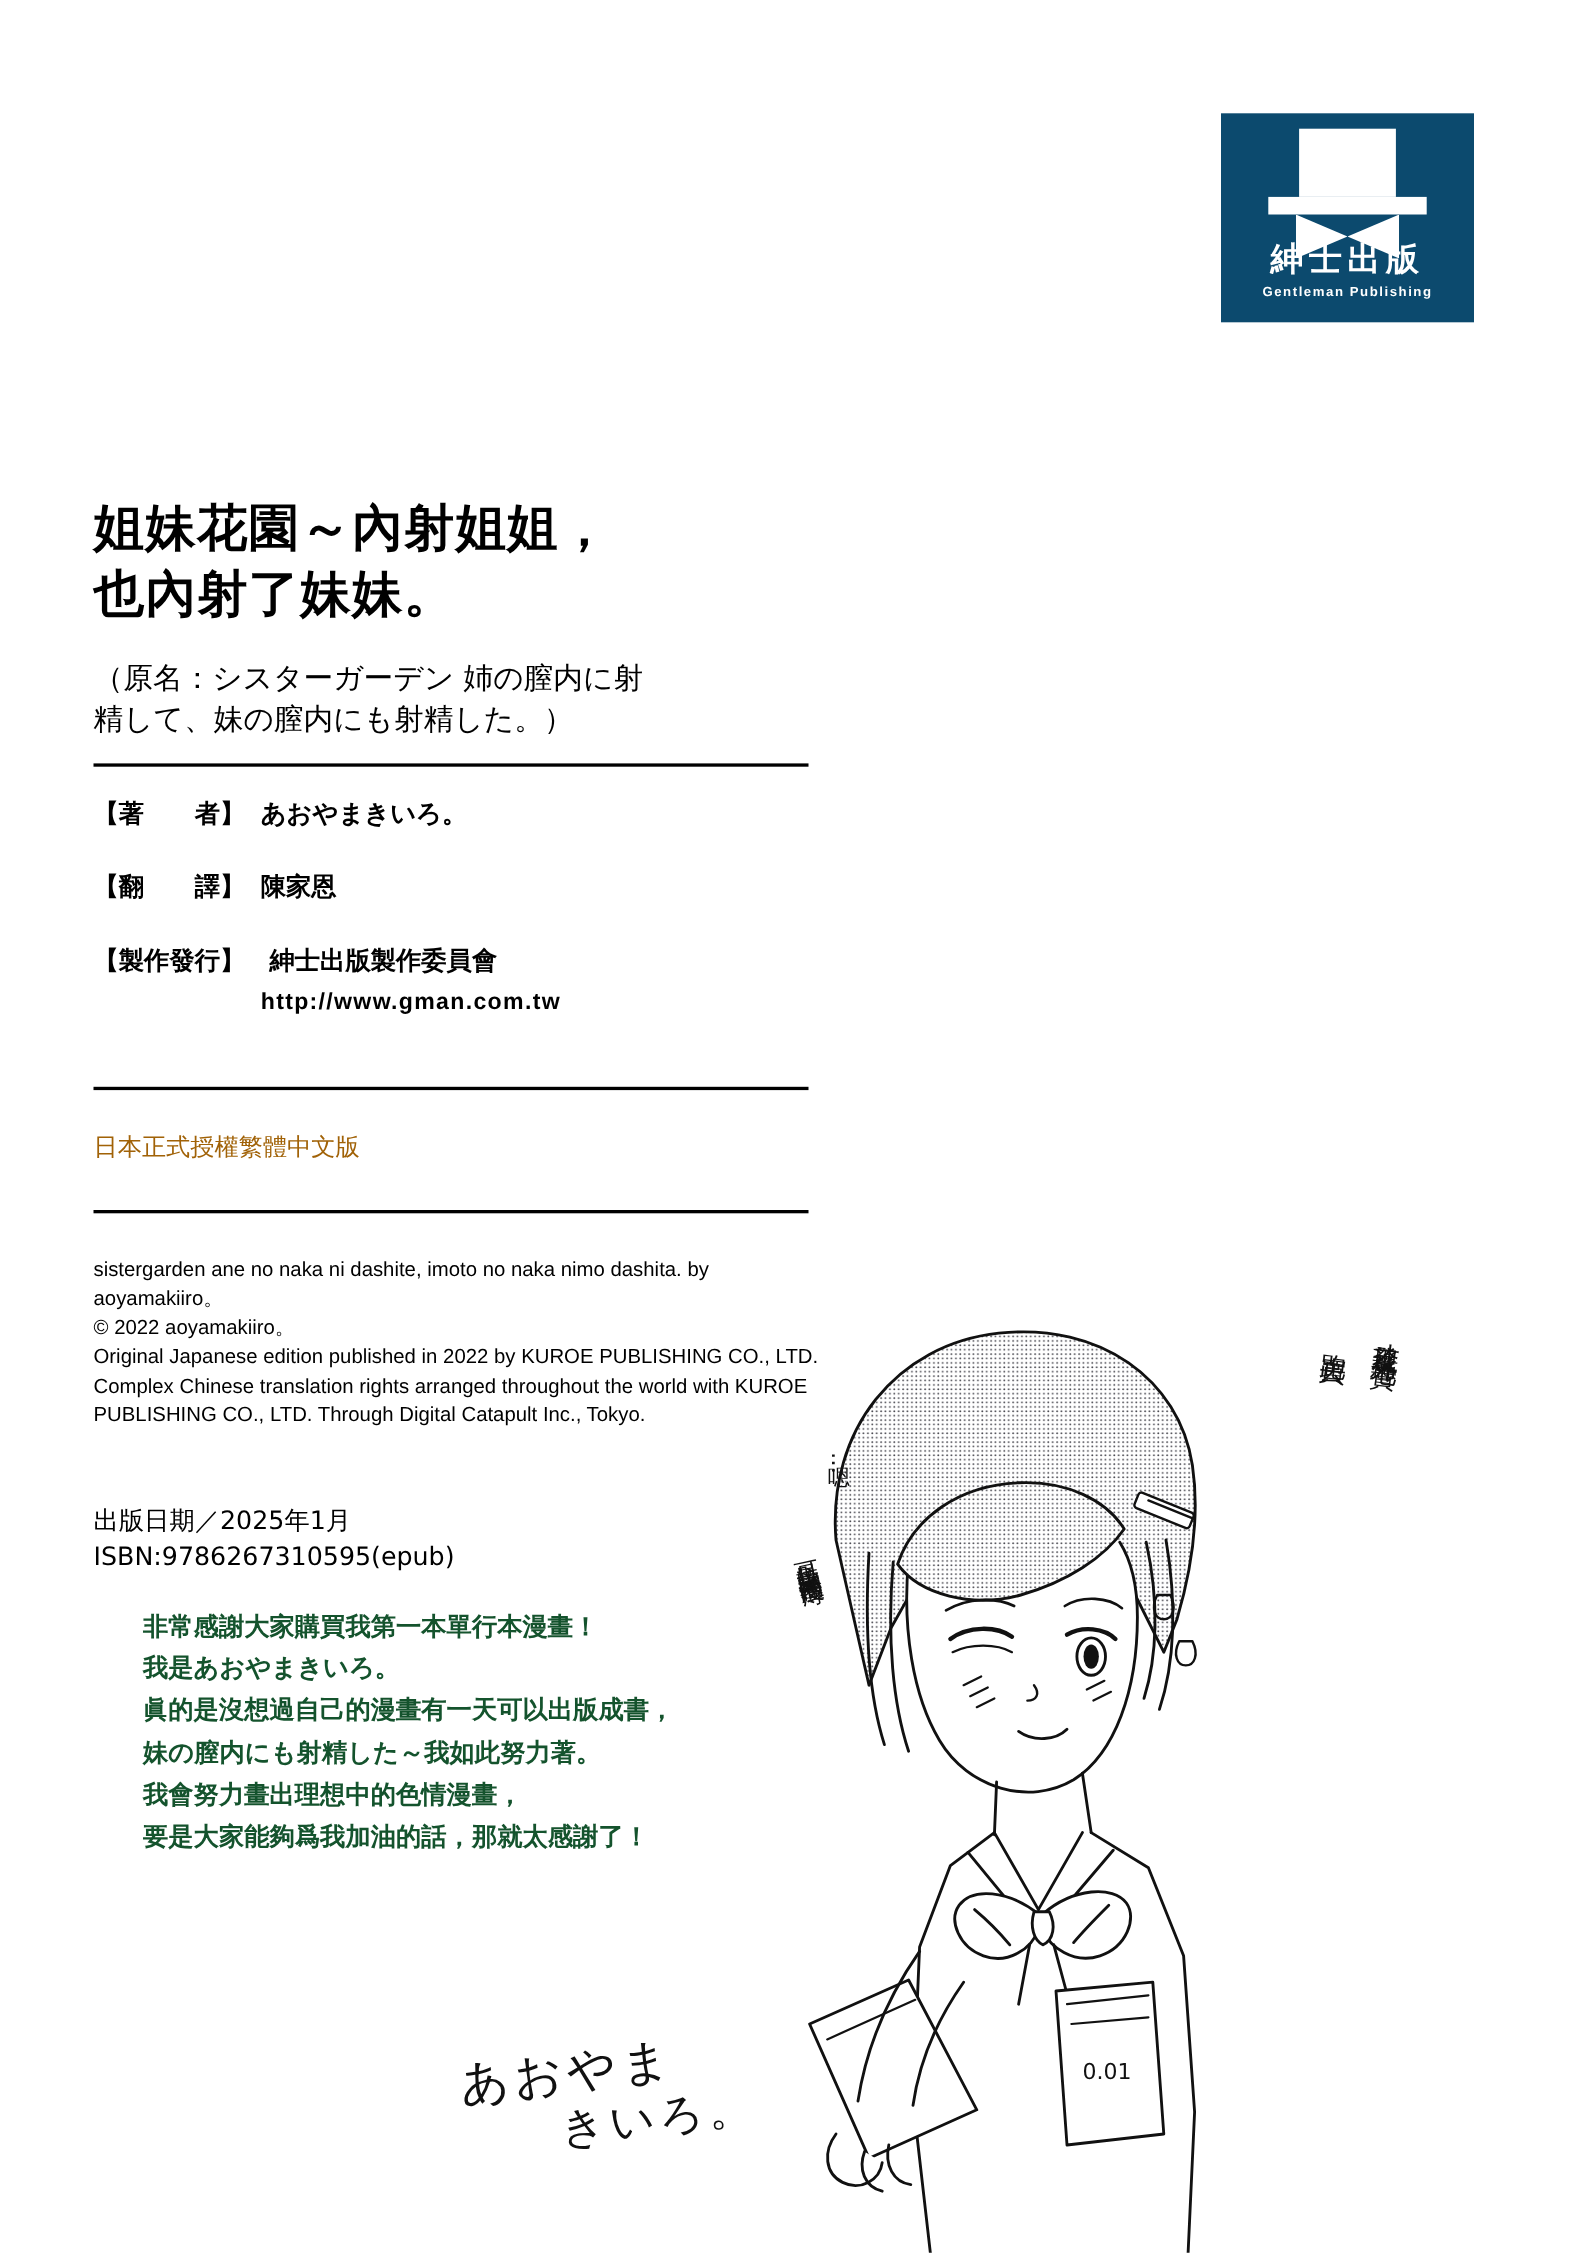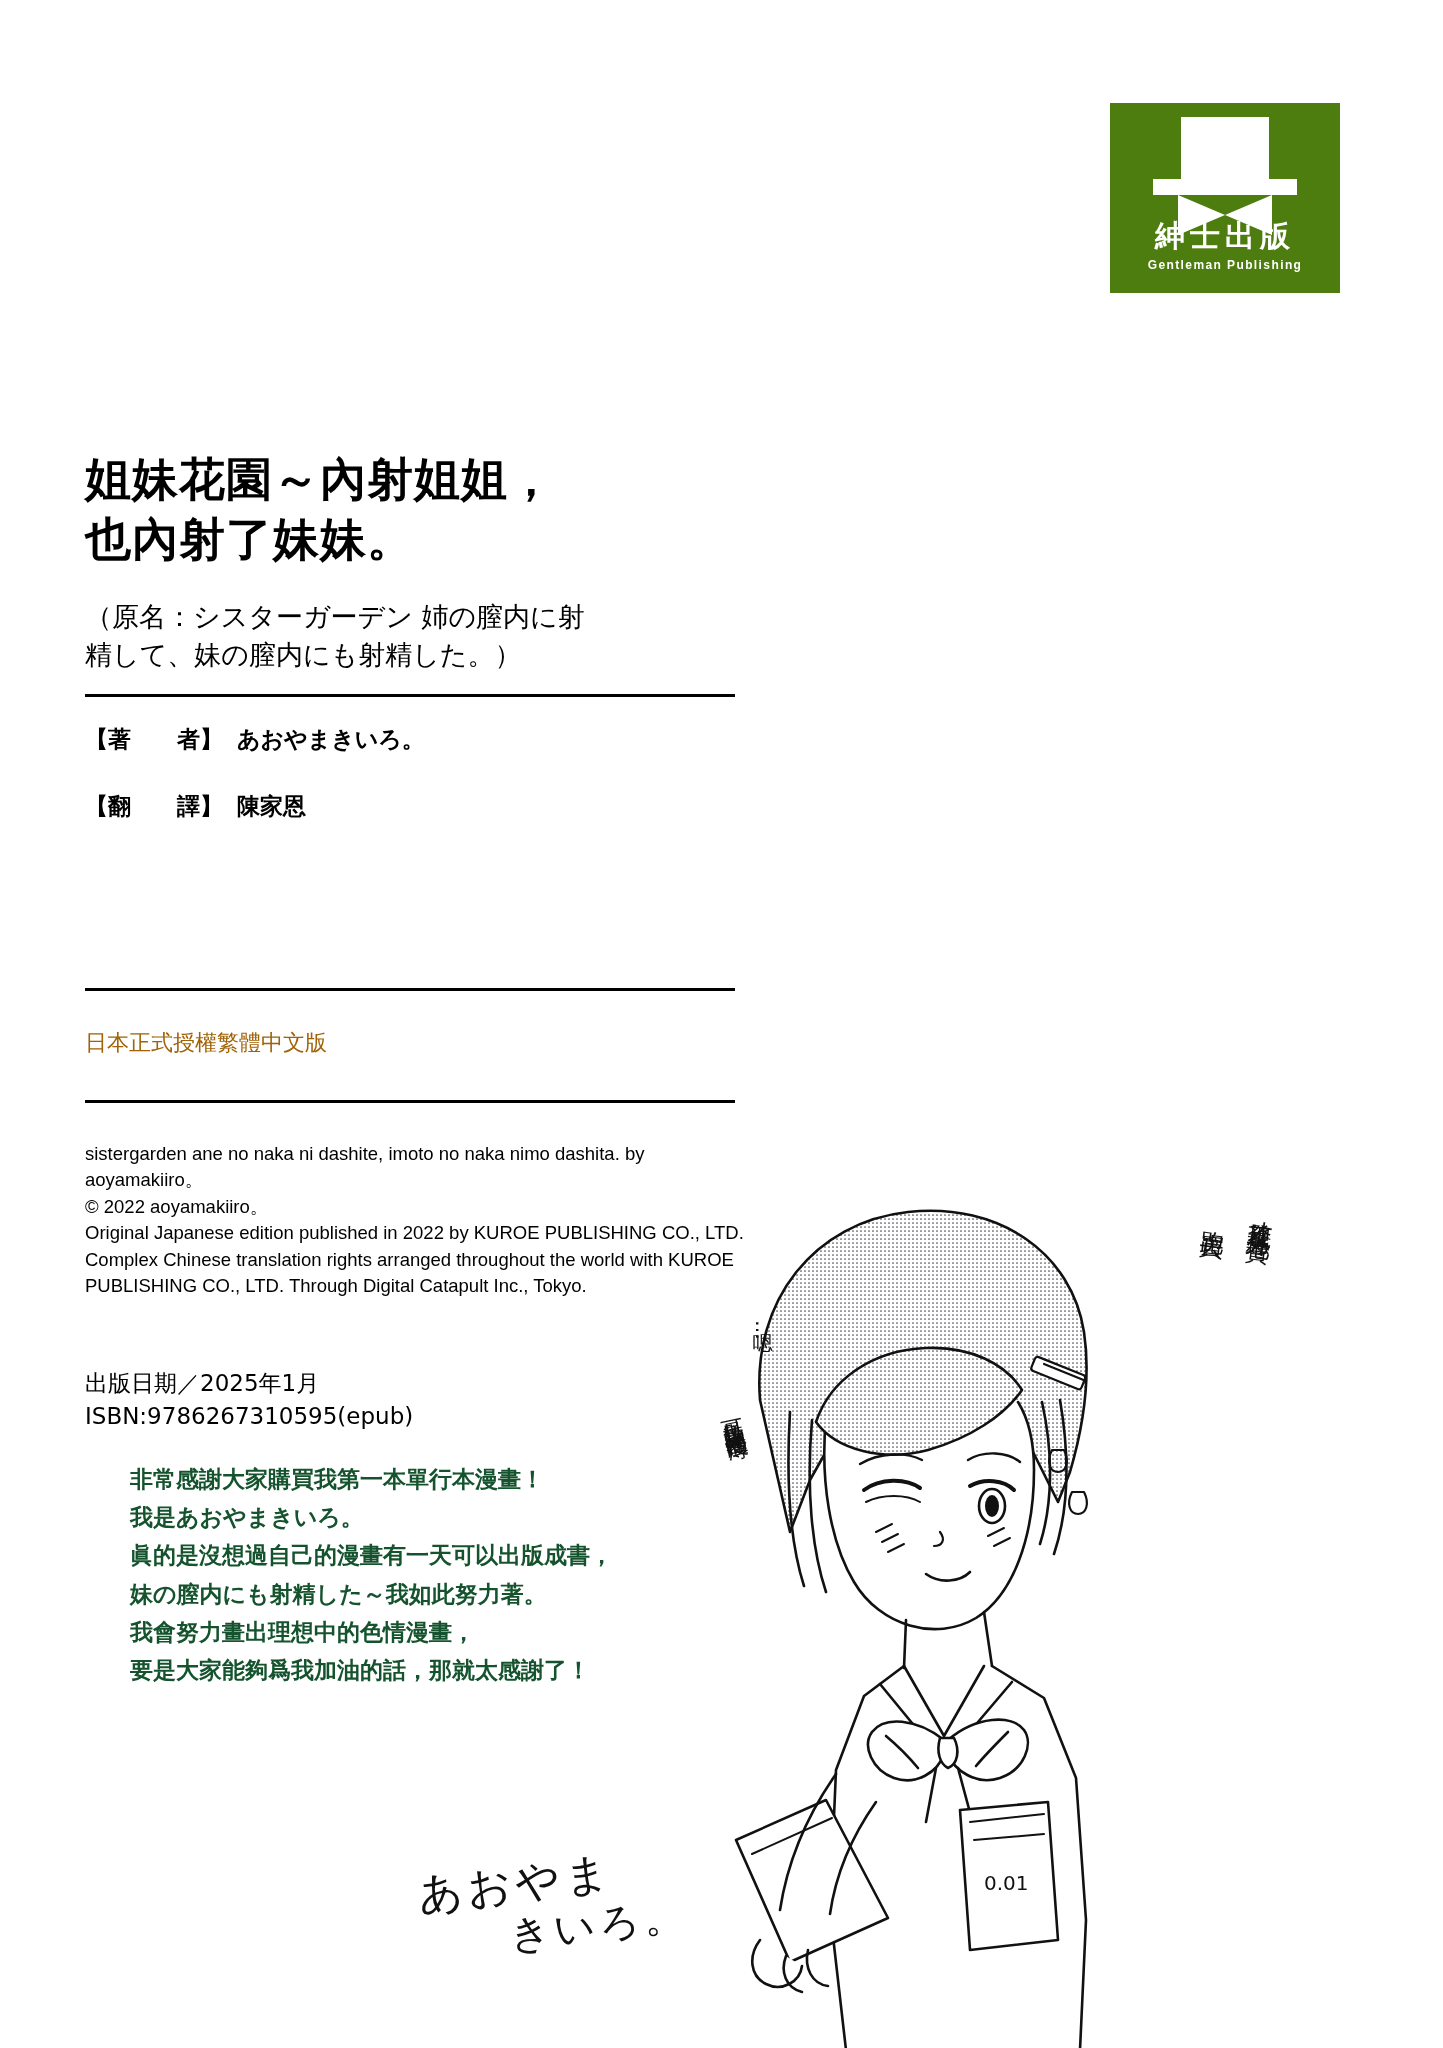--- a/index.html
+++ b/index.html
@@ -10,21 +10,21 @@
     color:#111;
     position:relative;
     overflow:hidden;
   }
   .page{position:relative;width:1443px;height:2048px;}
 
   
   .logo-box{
     position:absolute;left:1110px;top:103px;
     width:230px;height:190px;
-    background:#4d7c0f;
+    background:#0c4a6e;
     display:flex;flex-direction:column;align-items:center;
   }
   .hat{position:relative;width:100%;height:100px;margin-top:14px;}
   .hat-crown{
     position:absolute;left:50%;transform:translateX(-50%);
     top:0;width:88px;height:62px;background:#fff;
   }
   .hat-brim{
     position:absolute;left:50%;transform:translateX(-50%);
     top:62px;width:144px;height:16px;background:#fff;
@@ -164,20 +164,25 @@
   <div class="rule r1"></div>
 
   <div class="credits">
     <div class="cred-row">
       <span class="cred-label">【著　　者】</span>
       <span class="cred-value">あおやまきいろ。</span>
     </div>
     <div class="cred-row">
       <span class="cred-label">【翻　　譯】</span>
       <span class="cred-value">陳家恩</span>
+    </div>
+    <div class="cred-row" style="display:block;">
+      <span class="cred-label">【製作發行】</span>
+      <span class="cred-value">紳士出版製作委員會</span>
+      <div class="cred-sub">http://www.gman.com.tw</div>
     </div>
   </div>
 
   <div class="rule r2"></div>
 
   <div class="license">日本正式授權繁體中文版</div>
 
   <div class="rule r3"></div>
 
   <div class="copyright">

